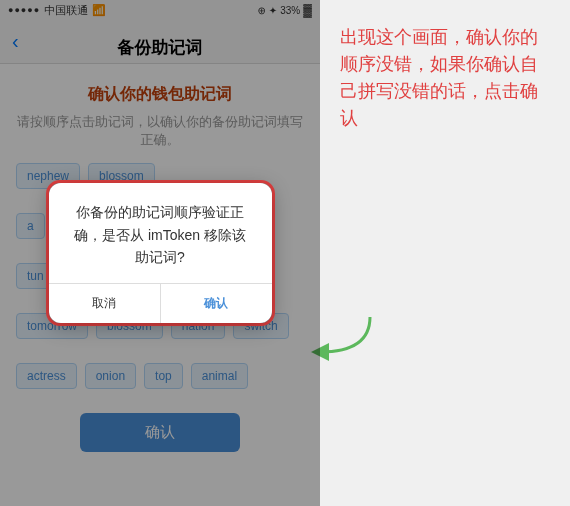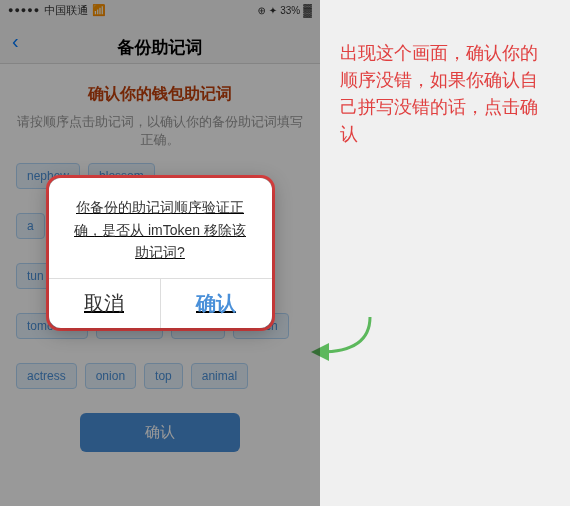--- a/index.html
+++ b/index.html
@@ -127,39 +127,38 @@
       align-items: center;
       justify-content: center;
       z-index: 10;
     }
     .dialog-box {
       background: #fff;
       border-radius: 12px;
       width: 223px;
       overflow: hidden;
       box-shadow: 0 4px 20px rgba(0,0,0,0.3);
-      text-decoration: underline;
     }
     .dialog-body {
       padding: 18px 20px 14px;
       text-align: center;
     }
     .dialog-title {
       font-size: 14px;
       color: #333;
       line-height: 1.6;
     }
     .dialog-actions {
       display: flex;
       border-top: 1px solid #ddd;
     }
     .dialog-btn {
       flex: 1;
       padding: 11px 4px;
-      font-size: 20px;
+      font-size: 12px;
       text-align: center;
       cursor: pointer;
       border: none;
       background: transparent;
     }
     .dialog-btn.cancel {
       color: #333;
       border-right: 1px solid #ddd;
     }
     .dialog-btn.ok {
@@ -169,21 +168,21 @@
 
     
     .dialog-highlight {
       border: 3px solid #e04040;
       border-radius: 14px;
     }
 
     
     .annotation-panel {
       flex: 1;
-      padding: 40px 16px 16px 20px;
+      padding: 24px 16px 16px 20px;
       position: relative;
       display: flex;
       flex-direction: column;
     }
     .annotation-text {
       font-size: 18px;
       color: #e04040;
       font-weight: 500;
       line-height: 1.5;
     }

